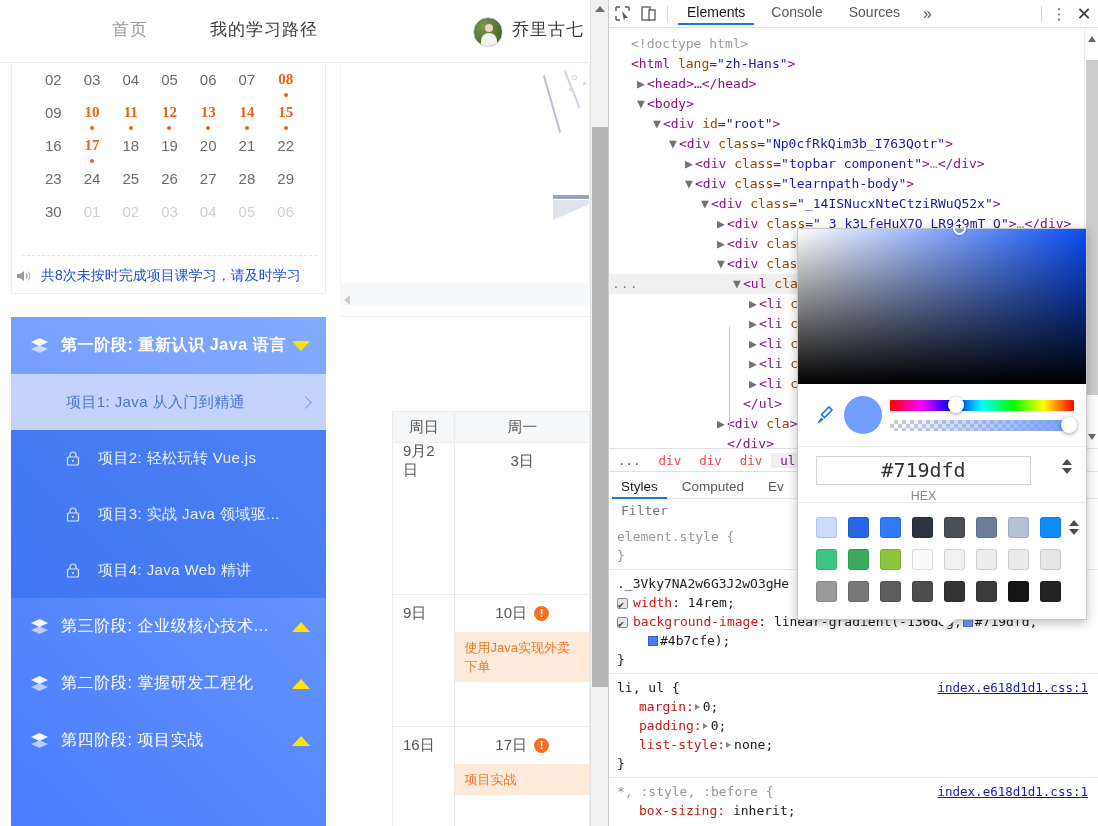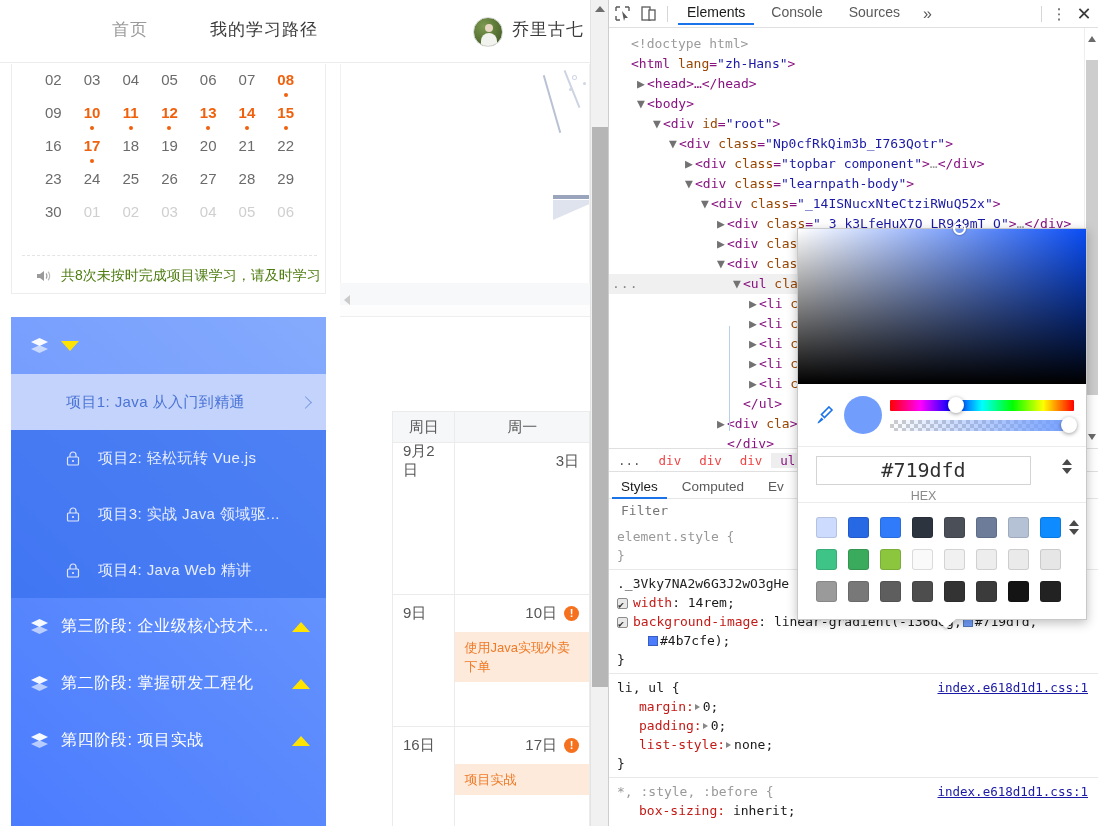--- a/index.html
+++ b/index.html
@@ -66,36 +66,36 @@
     padding: 6px 22px 0 22px;
     display: grid; grid-template-columns: repeat(7, 1fr);
     row-gap: 14px;
   }
   .cal-cell {
     position: relative; text-align: center;
     font-size: 15px; color: #6b6b6b; height: 19px; line-height: 19px;
     cursor: pointer;
   }
   .cal-cell.muted { color: #cfcfcf; }
-  .cal-cell.hot { color: #f0610d; font-weight: bold; }
+  .cal-cell.hot { color: #f0610d; font-weight: bold; font-family: Liberation Serif, serif; }
   .cal-cell.hot .dot {
     position: absolute; left: 50%; bottom: -8px;
     transform: translateX(-50%);
     width: 4px; height: 4px; border-radius: 50%;
     background: #f0610d;
   }
   .cal-sep {
     position: absolute; left: 10px; top: 191px; width: 295px;
     border-top: 1px dashed #e4e4e4;
   }
   .cal-notice {
-    position: absolute; left: 24px; top: 198px;
+    position: absolute; left: 4px; top: 198px;
     width: 300px; height: 28px;
     display: flex; align-items: center; gap: 9px;
-    font-size: 14px; color: #4d7c0f;
+    font-size: 14px; color: #1d4ed8;
   }
   .speaker-icon { width: 16px; height: 14px; position: relative; flex: none; }
   .speaker-icon svg { display: block; }
 
   
   .illus-card {
     position: absolute; left: 340px; top: 64px;
     width: 250px; height: 228px;
     background: #fff; border: 1px solid #f1f1f1; border-top: none;
     overflow: hidden;
@@ -211,21 +211,21 @@
   .sched td {
     border: 1px solid #ebebeb; vertical-align: top;
     height: 152px; padding: 8px 10px 0 10px; color: #555;
     position: relative;
   }
   .sched td.narrow { height: 132px; }
   .sched .dayline {
     display: flex; align-items: center; justify-content: flex-start; gap: 7px;
     height: 20px;
   }
-  .sched td.col-mon .dayline { justify-content: flex-end; }
+  .sched td.col-mon .dayline { justify-content: center; }
   .sched .warn {
     width: 15px; height: 15px; border-radius: 50%;
     background: #f5711e; color: #fff; font-size: 11px; font-weight: bold;
     line-height: 15px; text-align: center; flex: none;
   }
   .sched .evt {
     margin: 9px -10px 0 -10px;
     background: #fdeada; color: #ef7a28;
     font-size: 13px; padding: 6px 9px; line-height: 19px;
   }
@@ -577,20 +577,21 @@
     <div class="leftarrow"></div>
 
     <div class="lp-wrap" id="lp-wrap" style="background: linear-gradient(-136deg, rgb(113, 157, 253), rgb(75, 124, 254));">
         <div class="stage active">
           <span class="layers">
             <svg width="19" height="17" viewBox="0 0 19 17">
               <path d="M9.5 1L18 5l-8.5 4L1 5z" fill="#fff" opacity=".95"></path>
               <path d="M9.5 8.2L18 12l-8.5 4L1 12z" fill="#fff" opacity=".6"></path>
             </svg>
           </span>
+          <span class="txt">第一阶段: 重新认识 Java 语言</span>
           <span class="caret-down"></span>
         </div>
         <div class="proj sel">
           <span class="pname">项目1: Java 从入门到精通</span>
           <span class="chev"></span>
         </div>
         <div class="proj-list">
           <div class="proj">
             <span class="lock">
               <svg width="14" height="15" viewBox="0 0 14 15">

